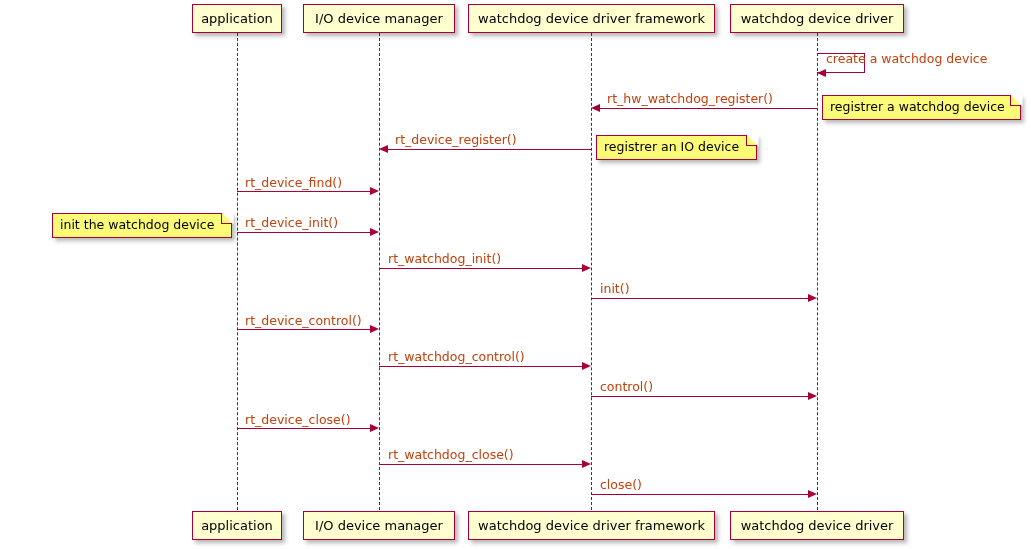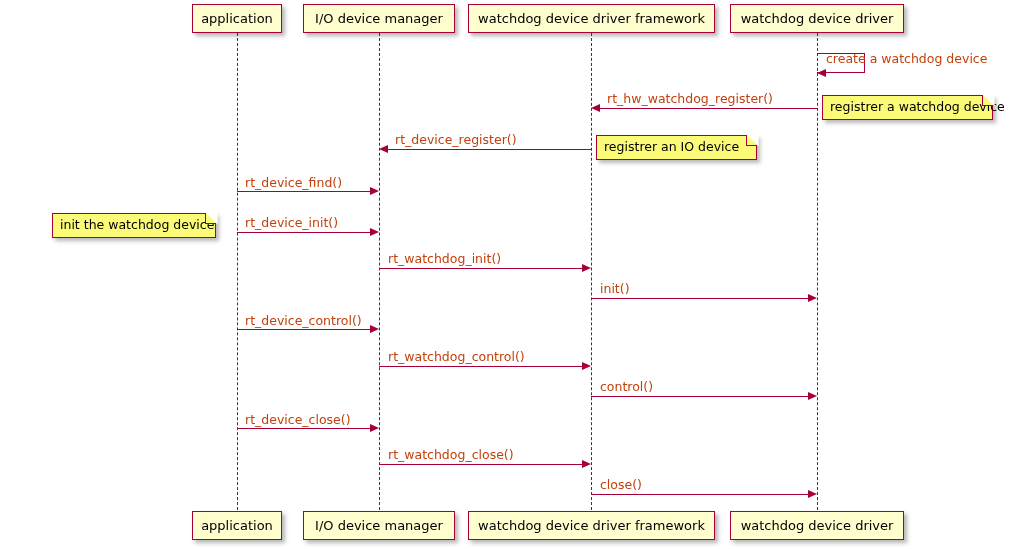--- a/index.html
+++ b/index.html
@@ -138,39 +138,39 @@
   <div class="lifeline" style="left:817px; top:33px; height:477px;"></div>
 
   <div class="selfloop" style="left:817px; top:53px; width:48px; height:20px;"></div>
   <div class="arrowhead left" style="left:817px; top:68.5px;"></div>
   <div class="msg-label" style="left:826px; top:53px;">create a watchdog device</div>
 
   <div class="msg" style="left:596px; top:108px; width:221px;"></div>
   <div class="arrowhead left" style="left:591px; top:103.5px;"></div>
   <div class="msg-label" style="left:607px; top:93px;">rt_hw_watchdog_register()</div>
 
-  <div class="note" style="left:822px; top:95px; width:171px;">
+  <div class="note" style="left:822px; top:95px; width:199px;">
     <span>registrer a watchdog device</span>
     <span class="note-fold"></span>
   </div>
 
   <div class="msg" style="left:384px; top:149px; width:207px;"></div>
   <div class="arrowhead left" style="left:379px; top:144.5px;"></div>
   <div class="msg-label" style="left:395px; top:134px;">rt_device_register()</div>
 
   <div class="note" style="left:596px; top:135px; width:161px;">
     <span>registrer an IO device</span>
     <span class="note-fold"></span>
   </div>
 
   <div class="msg" style="left:237px; top:191px; width:137px;"></div>
   <div class="arrowhead right" style="left:370px; top:186.5px;"></div>
   <div class="msg-label" style="left:245px; top:177px;">rt_device_find()</div>
 
-  <div class="note" style="left:52px; top:213px; width:164px;">
+  <div class="note" style="left:52px; top:213px; width:180px;">
     <span>init the watchdog device</span>
     <span class="note-fold"></span>
   </div>
   <div class="msg" style="left:237px; top:232px; width:137px;"></div>
   <div class="arrowhead right" style="left:370px; top:227.5px;"></div>
   <div class="msg-label" style="left:245px; top:217px;">rt_device_init()</div>
 
   <div class="msg" style="left:379px; top:268px; width:207px;"></div>
   <div class="arrowhead right" style="left:582px; top:263.5px;"></div>
   <div class="msg-label" style="left:388px; top:253px;">rt_watchdog_init()</div>

